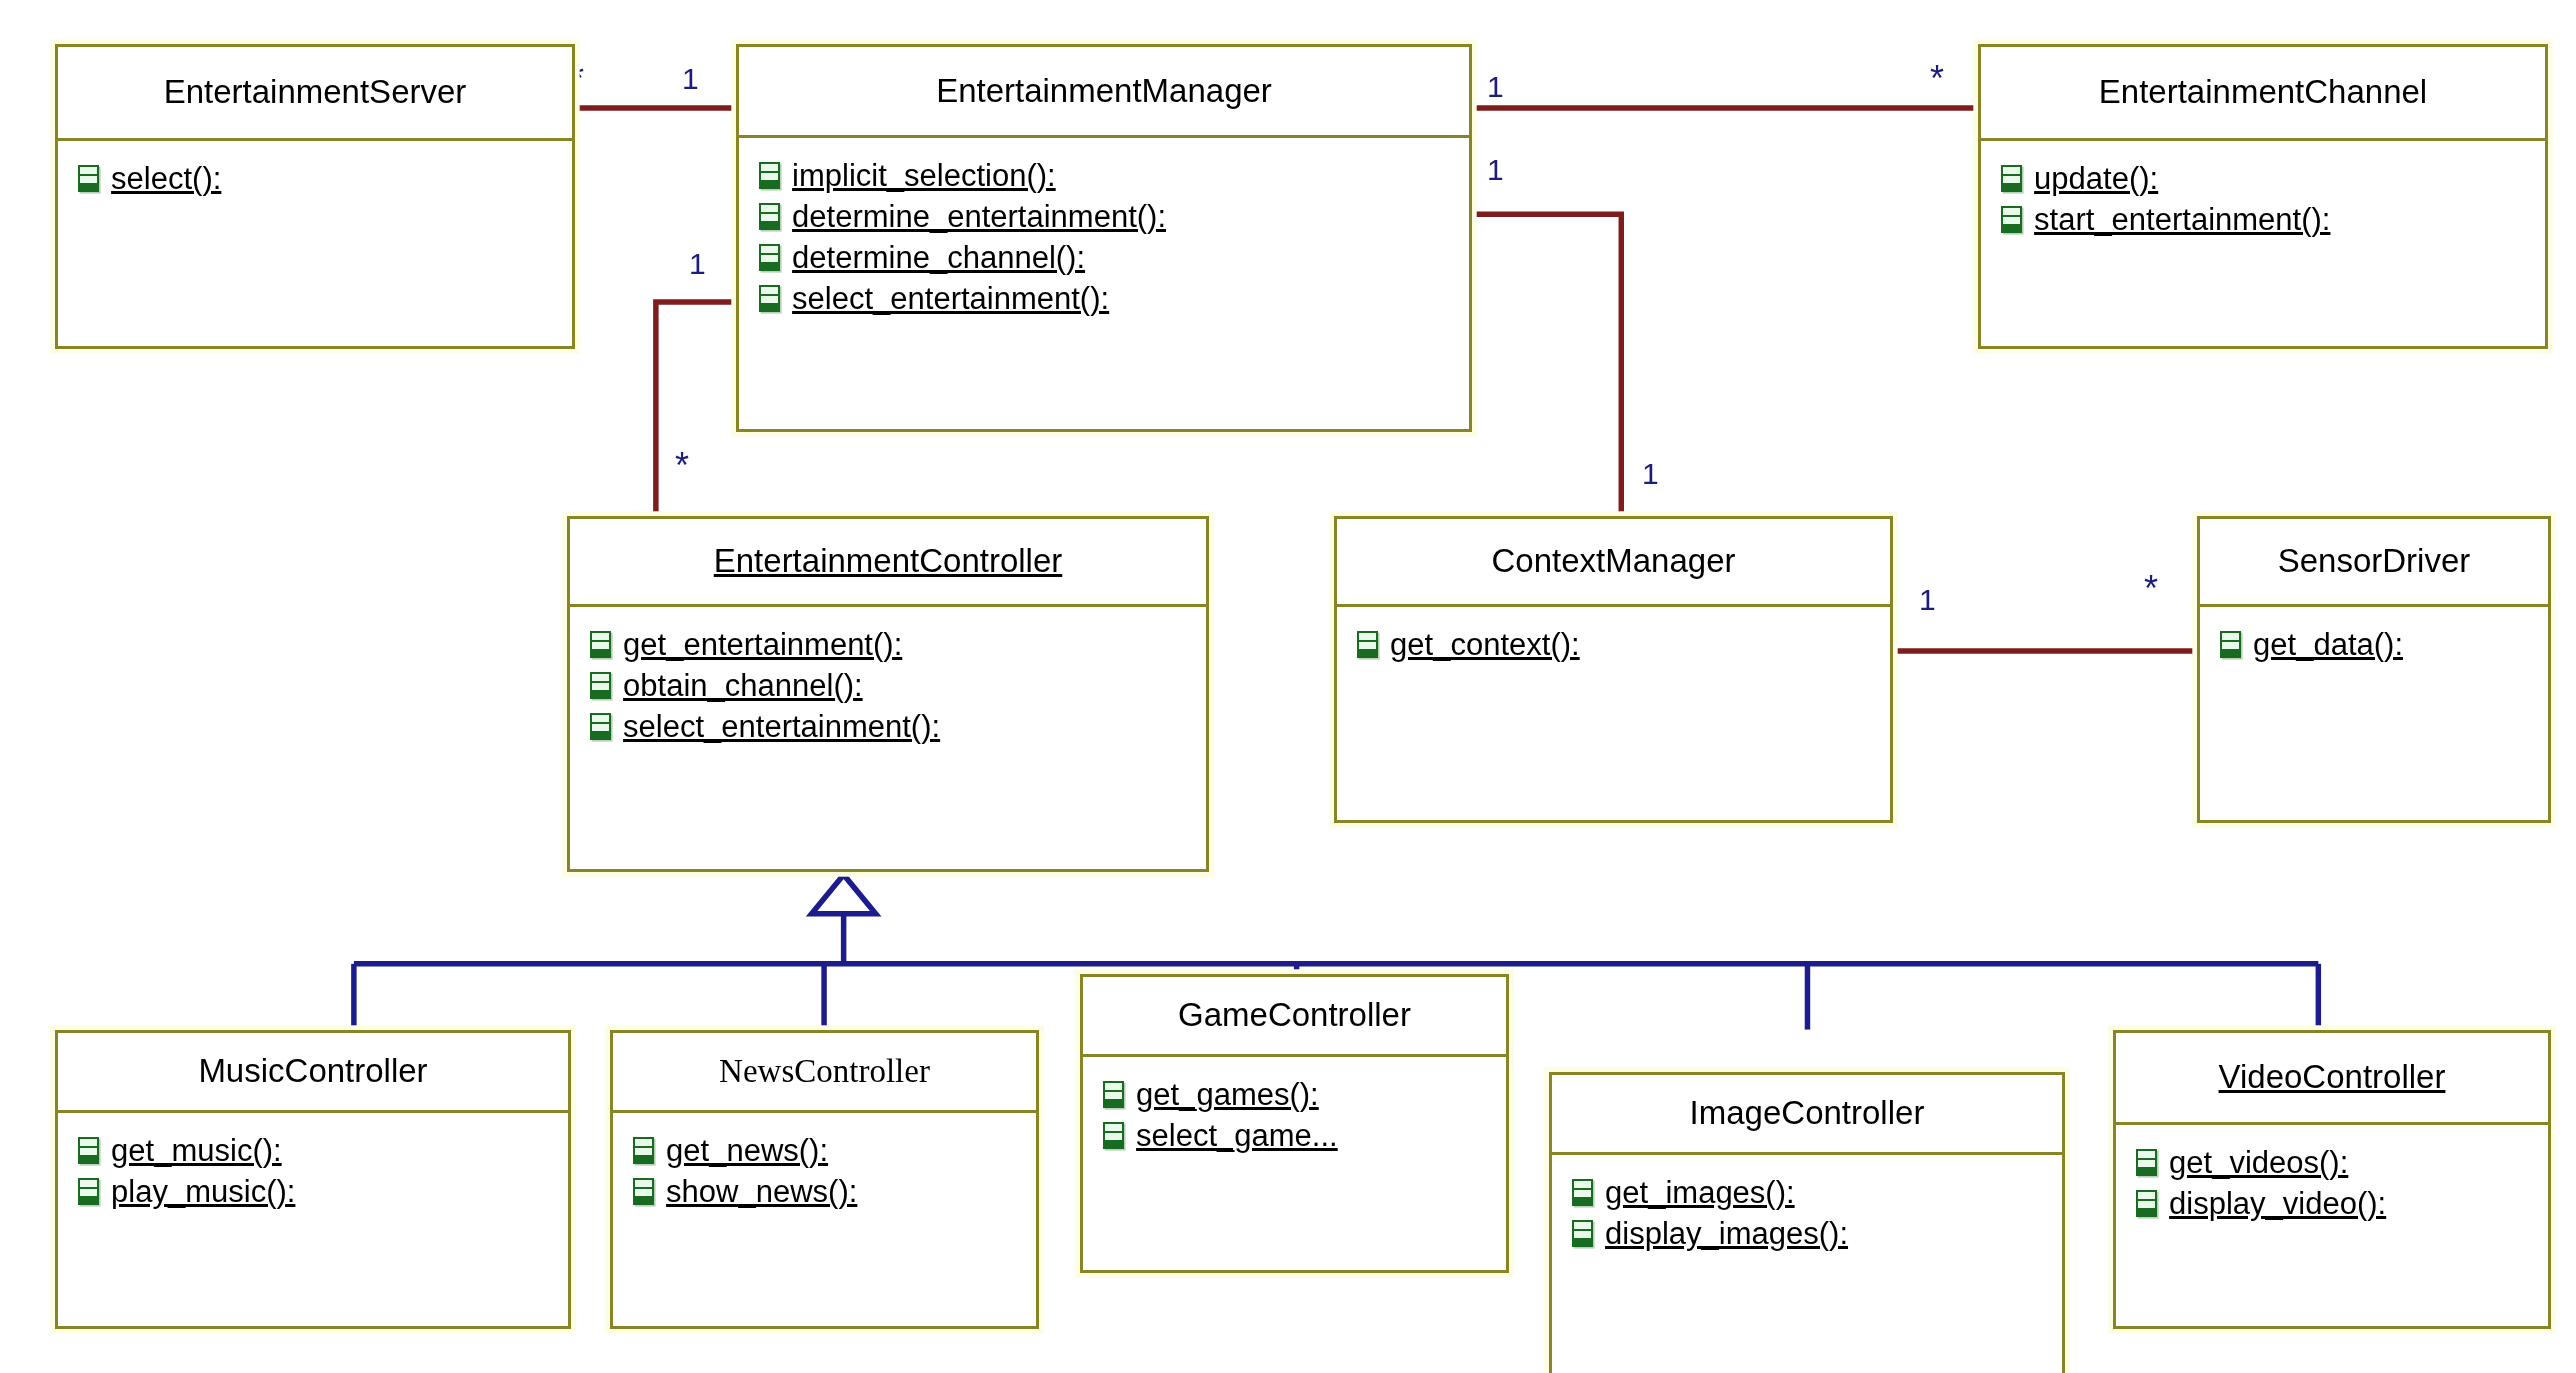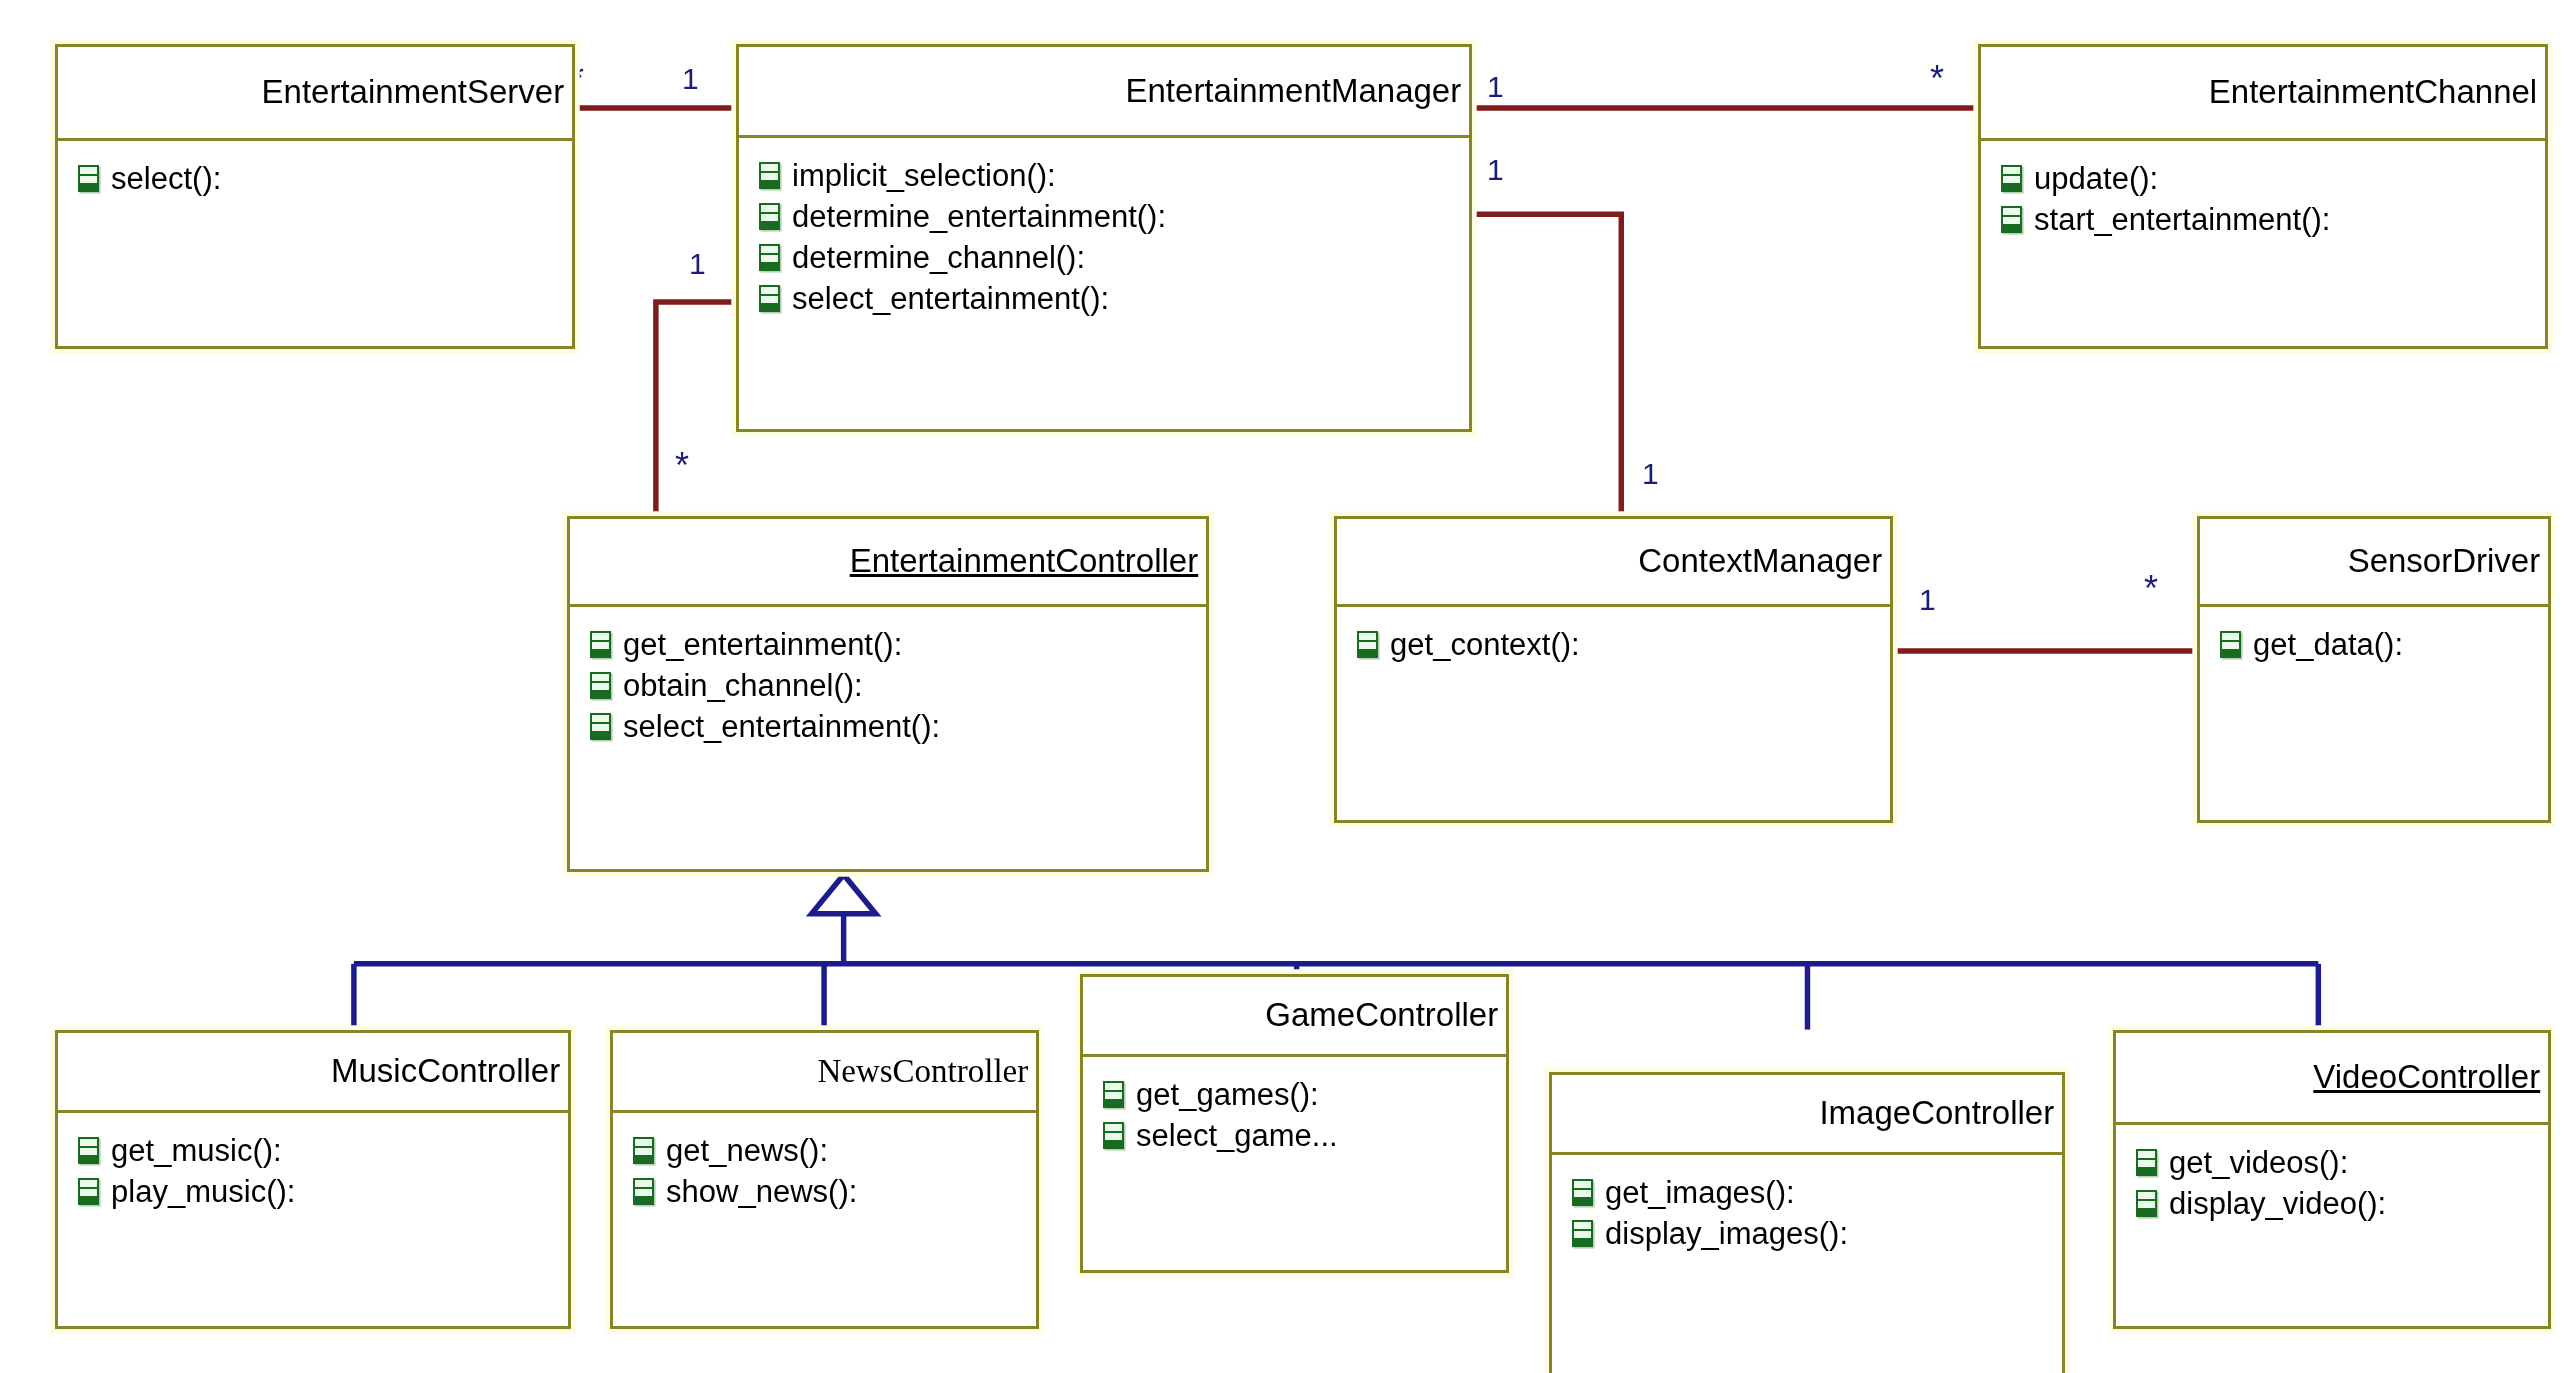--- a/index.html
+++ b/index.html
@@ -34,21 +34,21 @@
     border: 3.1px solid #878526;
     box-shadow: 0 0 0 4.7px #fdfde4;
     display: flex;
     flex-direction: column;
   }
   .cls-name-cell {
     box-sizing: border-box;
     border-bottom: 3.1px solid #878526;
     display: flex;
     align-items: center;
-    justify-content: flex-end;
+    justify-content: center;
     flex: 0 0 auto;
     padding: 0 7.8px;
   }
   .cls-name {
     font-size: 33px;
     color: #000000;
     line-height: 1.05;
     white-space: nowrap;
     letter-spacing: 0px;
   }
@@ -88,20 +88,21 @@
     position: absolute;
     left: 0; top: 9.4px;
     right: 0;
     height: 7px;
     background: #eafaea;
   }
   .member-label {
     font-size: 31px;
     color: #000000;
     line-height: 1;
+    text-decoration: underline;
   }
   
   .mult {
     position: absolute;
     font-size: 30px;
     color: #1c1c7a;
     line-height: 1;
     font-family: "Liberation Sans", sans-serif;
   }
   .mult.star {

